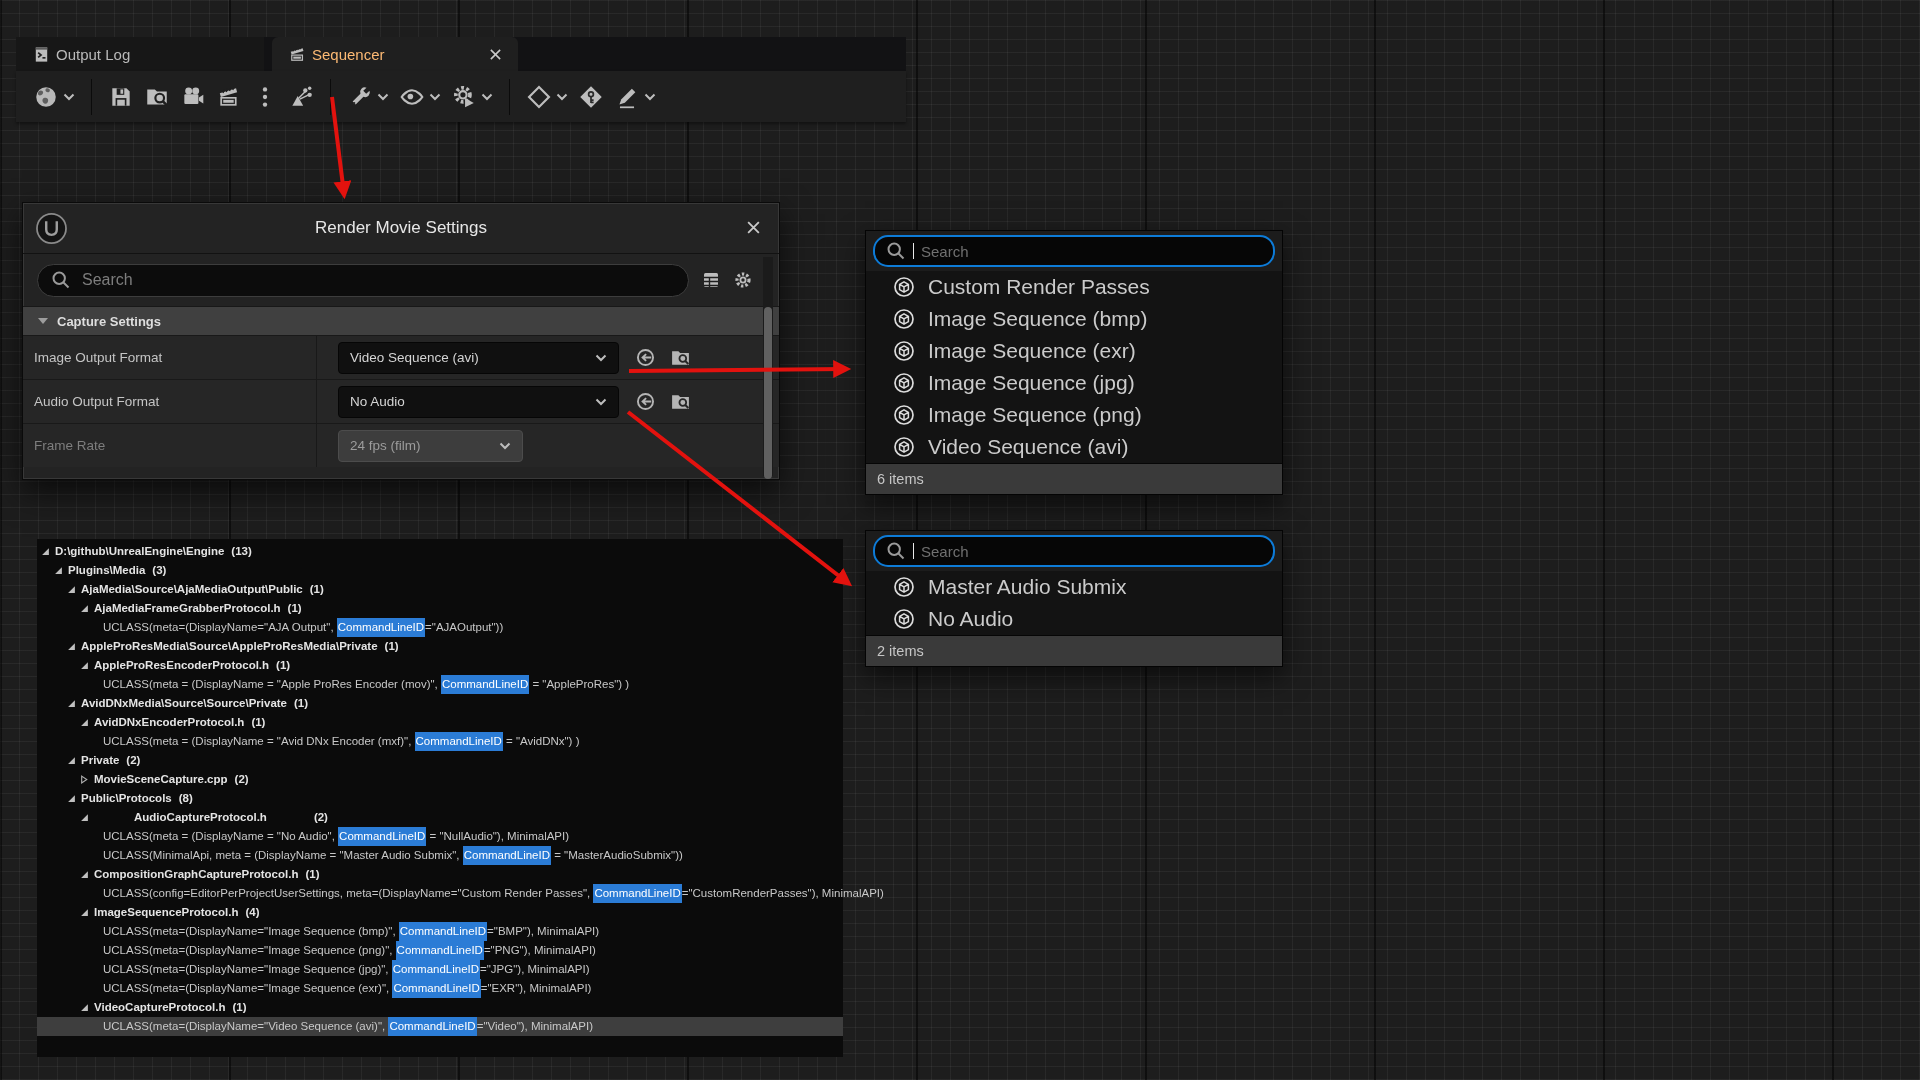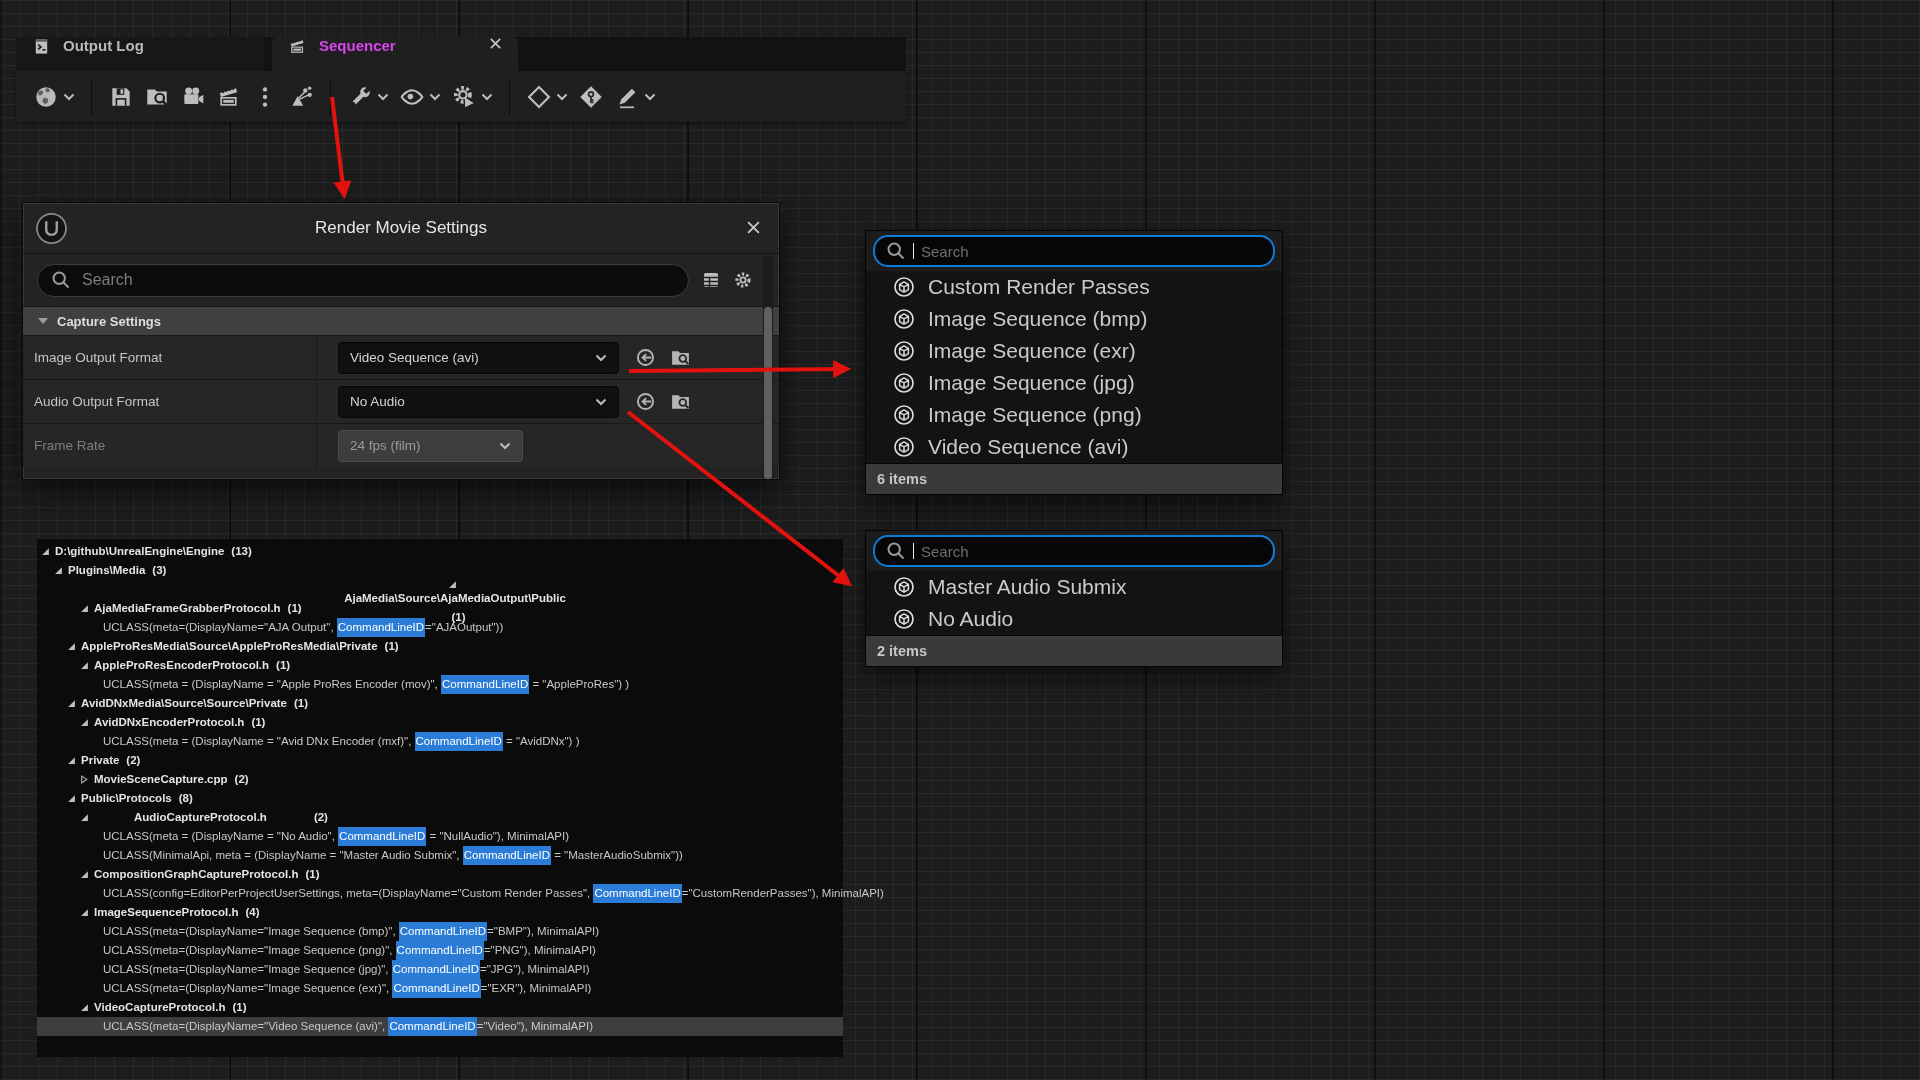--- a/index.html
+++ b/index.html
@@ -6,23 +6,23 @@
   #canvas{position:relative;width:1920px;height:1080px;overflow:hidden;
     font-family:"Liberation Sans",sans-serif;
     background-color:#1d1d1d;
     background-image:
       repeating-linear-gradient(to right, rgba(0,0,0,.5) 0 2px, transparent 2px 229px),
       repeating-linear-gradient(to right, rgba(255,255,255,.05) 0 1px, transparent 1px 19px),
       repeating-linear-gradient(to bottom, rgba(255,255,255,.05) 0 1px, transparent 1px 13px);}
   svg{display:block;width:100%;height:100%;}
   
   .tabbar{position:absolute;left:16px;top:37px;width:890px;height:34px;background:#121214;display:flex;align-items:stretch;}
-  .tab{display:flex;align-items:flex-start;gap:12px;padding:0 16px;color:#b9b9b9;font-size:15px;box-sizing:border-box;font-weight:bold;}
+  .tab{display:flex;align-items:center;gap:5px;padding:0 16px;color:#b9b9b9;font-size:15px;box-sizing:border-box;}
   .tab.inactive{background:#171717;width:248px;}
-  .tab.active{background:#1f1f1f;border-radius:6px 6px 0 0;color:#d946ef;width:246px;margin-left:8px;}
+  .tab.active{background:#1f1f1f;border-radius:6px 6px 0 0;color:#fdba74;width:246px;margin-left:8px;}
   .tab-icon{width:19px;height:19px;flex:none;}
   .tab-close{width:13px;height:13px;margin-left:auto;}
   
   .toolbar{position:absolute;left:16px;top:71px;width:890px;height:51px;background:#1f1f1f;display:flex;align-items:center;padding:0 12px;box-sizing:border-box;box-shadow:0 2px 3px rgba(0,0,0,.4);}
   .tb-item{display:flex;align-items:center;gap:4px;margin:0 5px;}
   .tb-icon{width:26px;height:26px;}
   .tb-chev{width:12px;height:8px;}
   .tb-sep{width:1px;height:36px;background:#0b0b0b;margin:0 11px;flex:none;}
   
   .dialog{position:absolute;left:22px;top:202px;width:758px;height:278px;background:#232323;border:1px solid #0a0a0a;box-sizing:border-box;box-shadow:0 0 0 1px #383838 inset,0 12px 30px rgba(0,0,0,.65);}
@@ -46,21 +46,21 @@
   .act-icon:first-of-type{margin-left:16px;}
   .dlg-scroll{position:absolute;right:6px;top:54px;bottom:3px;width:10px;background:#1b1b1b;}
   .dlg-thumb{position:absolute;left:1px;width:8px;top:50px;height:172px;background:#606060;border-radius:4px;}
   
   .popup{position:absolute;left:865px;width:418px;background:#131313;border:1px solid #040404;box-shadow:0 10px 26px rgba(0,0,0,.6);box-sizing:border-box;}
   .popup-head{height:40px;background:#1c1c1c;display:flex;align-items:center;padding:0 7px;}
   .popup-search{flex:1;height:28px;border-radius:15px;background:#060606;border:2px solid var(--focus-blue,#0d7bd7);display:flex;align-items:center;padding:0 11px;gap:7px;color:#707070;font-size:15px;}
   .caret{width:1px;height:16px;background:#e9e9e9;flex:none;}
   .popup-item{height:32px;display:flex;align-items:center;gap:13px;padding-left:27px;color:#cbcbcb;font-size:21px;}
   .cube{width:22px;height:22px;flex:none;}
-  .popup-footer{height:30px;background:#3a3a3a;border-top:1px solid #060606;display:flex;align-items:center;padding-left:11px;color:#c6c6c6;font-size:14.5px;font-weight:bold;}
+  .popup-footer{height:30px;background:#3a3a3a;border-top:1px solid #060606;display:flex;align-items:center;padding-left:11px;color:#c6c6c6;font-size:14.5px;}
   
   .tree{position:absolute;left:37px;top:539px;width:806px;height:518px;background:#0b0b0b;padding-top:3px;box-sizing:border-box;line-height:19px;}
   .trow{height:19px;display:flex;align-items:center;white-space:pre;}
   .trow.folder{font-weight:bold;color:#e4e4e4;font-size:11.5px;}
   .trow.code{color:#c8c8c8;font-size:11.5px;}
   .trow.selected{background:#3e3e3e;}
   .tri{width:9px;height:9px;margin-right:5px;flex:none;}
   .cnt{margin-left:7px;}
   .hl{background:var(--highlight-blue,#2b7cd6);color:#fff;padding:0 1px;}
   .arrows{position:absolute;left:0;top:0;z-index:60;pointer-events:none;}
@@ -487,21 +487,21 @@
     <div class="popup-footer">2 items</div>
   </div>
 
   <div class="tree">
       <div class="trow folder" style="padding-left: 4px;"><span class="tri"><svg viewBox="0 0 8 8">
             <polygon points="7,1 7,7 1,7" fill="#c0c0c0"></polygon>
           </svg></span><span>D:\github\UnrealEngine\Engine</span><span class="cnt">(13)</span></div>
       <div class="trow folder" style="padding-left: 17px;"><span class="tri"><svg viewBox="0 0 8 8">
             <polygon points="7,1 7,7 1,7" fill="#c0c0c0"></polygon>
           </svg></span><span>Plugins\Media</span><span class="cnt">(3)</span></div>
-      <div class="trow folder" style="padding-left: 30px; flex-direction: column;"><span class="tri"><svg viewBox="0 0 8 8">
+      <div class="trow folder" style="padding-left: 30px;"><span class="tri"><svg viewBox="0 0 8 8">
             <polygon points="7,1 7,7 1,7" fill="#c0c0c0"></polygon>
           </svg></span><span>AjaMedia\Source\AjaMediaOutput\Public</span><span class="cnt">(1)</span></div>
       <div class="trow folder" style="padding-left: 43px;"><span class="tri"><svg viewBox="0 0 8 8">
             <polygon points="7,1 7,7 1,7" fill="#c0c0c0"></polygon>
           </svg></span><span>AjaMediaFrameGrabberProtocol.h</span><span class="cnt">(1)</span></div>
       <div class="trow code" style="padding-left: 66px;"><span>UCLASS(meta=(DisplayName="AJA Output", </span><span class="hl">CommandLineID</span><span>="AJAOutput"))</span></div>
       <div class="trow folder" style="padding-left: 30px;"><span class="tri"><svg viewBox="0 0 8 8">
             <polygon points="7,1 7,7 1,7" fill="#c0c0c0"></polygon>
           </svg></span><span>AppleProResMedia\Source\AppleProResMedia\Private</span><span class="cnt">(1)</span></div>
       <div class="trow folder" style="padding-left: 43px;"><span class="tri"><svg viewBox="0 0 8 8">

